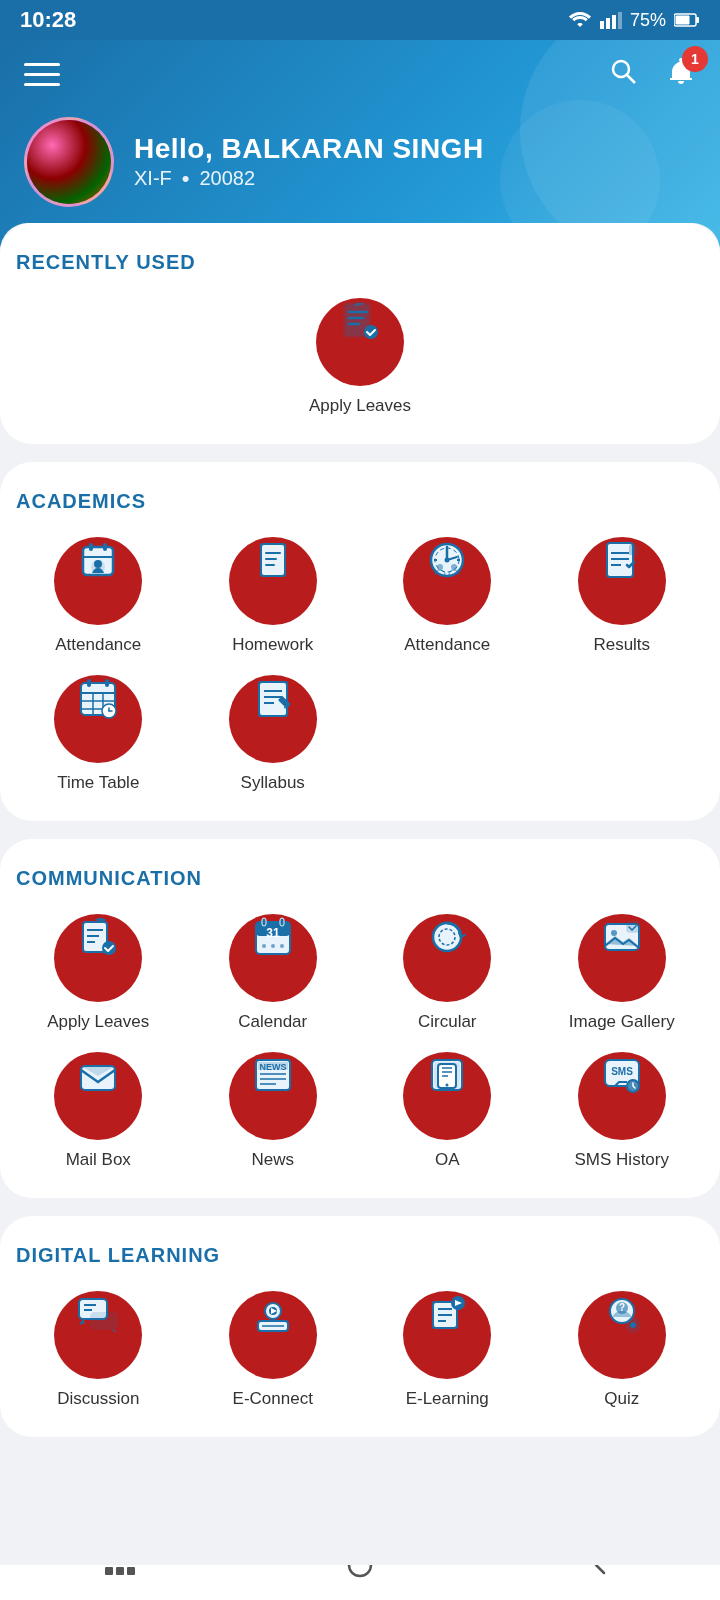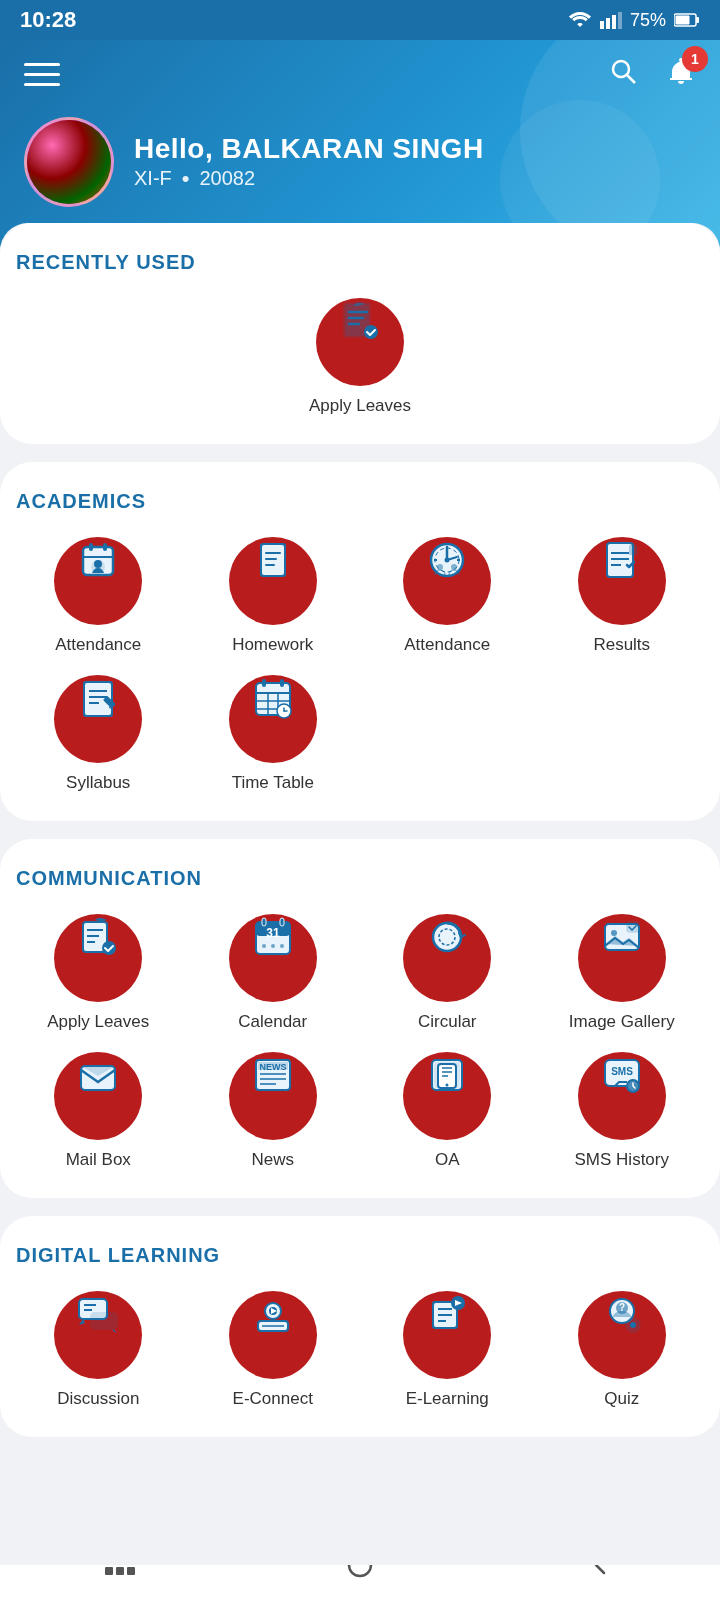--- a/index.html
+++ b/index.html
@@ -388,51 +388,51 @@
             <path d="M28 28l2 2 5-5" stroke="#1a6fa8" stroke-width="2.5" stroke-linecap="round" stroke-linejoin="round"></path>
             <rect x="30" y="8" width="8" height="10" rx="1" fill="#1a6fa8" opacity="0.3"></rect>
           </svg>
         </div>
         <span class="icon-label">Results</span>
       </div>
 
       <div class="icon-item">
         <div class="icon-circle">
           <svg width="46" height="46" viewBox="0 0 46 46" fill="none">
-            <rect x="8" y="6" width="30" height="36" rx="3" fill="#1a6fa8"></rect>
-            <rect x="10" y="8" width="26" height="32" rx="2" fill="#e8f3fb"></rect>
-            <line x1="14" y1="16" x2="32" y2="16" stroke="#1a6fa8" stroke-width="2"></line>
-            <line x1="14" y1="22" x2="32" y2="22" stroke="#1a6fa8" stroke-width="2"></line>
-            <line x1="14" y1="28" x2="24" y2="28" stroke="#1a6fa8" stroke-width="2"></line>
-
-            <rect x="28" y="25" width="6" height="12" rx="1" transform="rotate(-45 28 25)" fill="#1a6fa8"></rect>
-            <path d="M34 31l3 3-3-1z" fill="#1a6fa8"></path>
-          </svg>
-        </div>
-        <span class="icon-label">Syllabus</span>
-      </div>
-
-      <div class="icon-item">
-        <div class="icon-circle">
-          <svg width="46" height="46" viewBox="0 0 46 46" fill="none">
             <rect x="6" y="8" width="34" height="32" rx="4" fill="#e8f3fb" stroke="#1a6fa8" stroke-width="2"></rect>
             <rect x="12" y="4" width="4" height="8" rx="2" fill="#1a6fa8"></rect>
             <rect x="30" y="4" width="4" height="8" rx="2" fill="#1a6fa8"></rect>
             <line x1="6" y1="18" x2="40" y2="18" stroke="#1a6fa8" stroke-width="2"></line>
             <line x1="18" y1="18" x2="18" y2="40" stroke="#1a6fa8" stroke-width="1.5"></line>
             <line x1="28" y1="18" x2="28" y2="40" stroke="#1a6fa8" stroke-width="1.5"></line>
             <line x1="6" y1="26" x2="40" y2="26" stroke="#1a6fa8" stroke-width="1.5"></line>
             <line x1="6" y1="34" x2="40" y2="34" stroke="#1a6fa8" stroke-width="1.5"></line>
 
             <circle cx="34" cy="36" r="7" fill="white" stroke="#1a6fa8" stroke-width="1.5"></circle>
             <line x1="34" y1="33" x2="34" y2="36" stroke="#1a6fa8" stroke-width="1.5" stroke-linecap="round"></line>
             <line x1="34" y1="36" x2="37" y2="36" stroke="#1a6fa8" stroke-width="1.5" stroke-linecap="round"></line>
           </svg>
         </div>
         <span class="icon-label">Time Table</span>
+      </div>
+
+      <div class="icon-item">
+        <div class="icon-circle">
+          <svg width="46" height="46" viewBox="0 0 46 46" fill="none">
+            <rect x="8" y="6" width="30" height="36" rx="3" fill="#1a6fa8"></rect>
+            <rect x="10" y="8" width="26" height="32" rx="2" fill="#e8f3fb"></rect>
+            <line x1="14" y1="16" x2="32" y2="16" stroke="#1a6fa8" stroke-width="2"></line>
+            <line x1="14" y1="22" x2="32" y2="22" stroke="#1a6fa8" stroke-width="2"></line>
+            <line x1="14" y1="28" x2="24" y2="28" stroke="#1a6fa8" stroke-width="2"></line>
+
+            <rect x="28" y="25" width="6" height="12" rx="1" transform="rotate(-45 28 25)" fill="#1a6fa8"></rect>
+            <path d="M34 31l3 3-3-1z" fill="#1a6fa8"></path>
+          </svg>
+        </div>
+        <span class="icon-label">Syllabus</span>
       </div>
 
     </div>
   </div>
 
   <div class="section">
     <div class="section-title">COMMUNICATION</div>
     <div class="icon-grid">
 
       <div class="icon-item">

